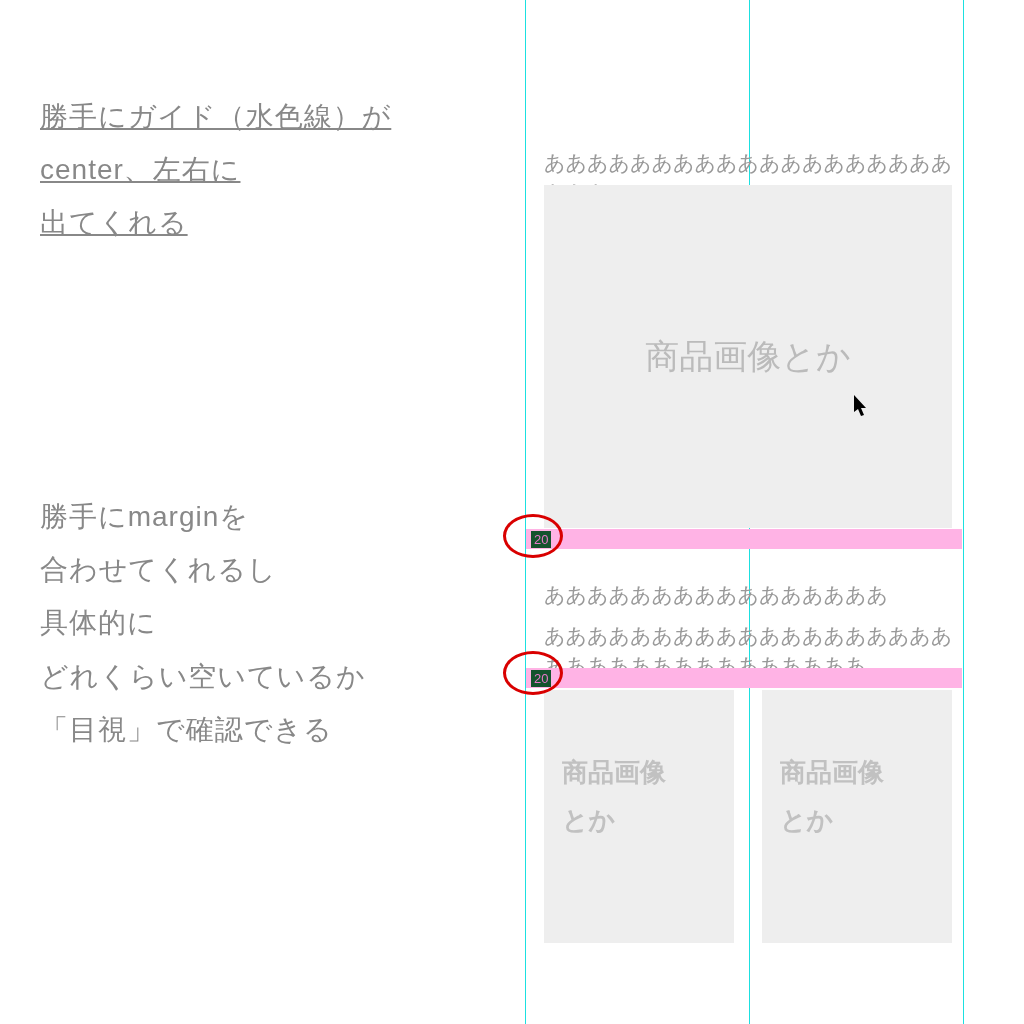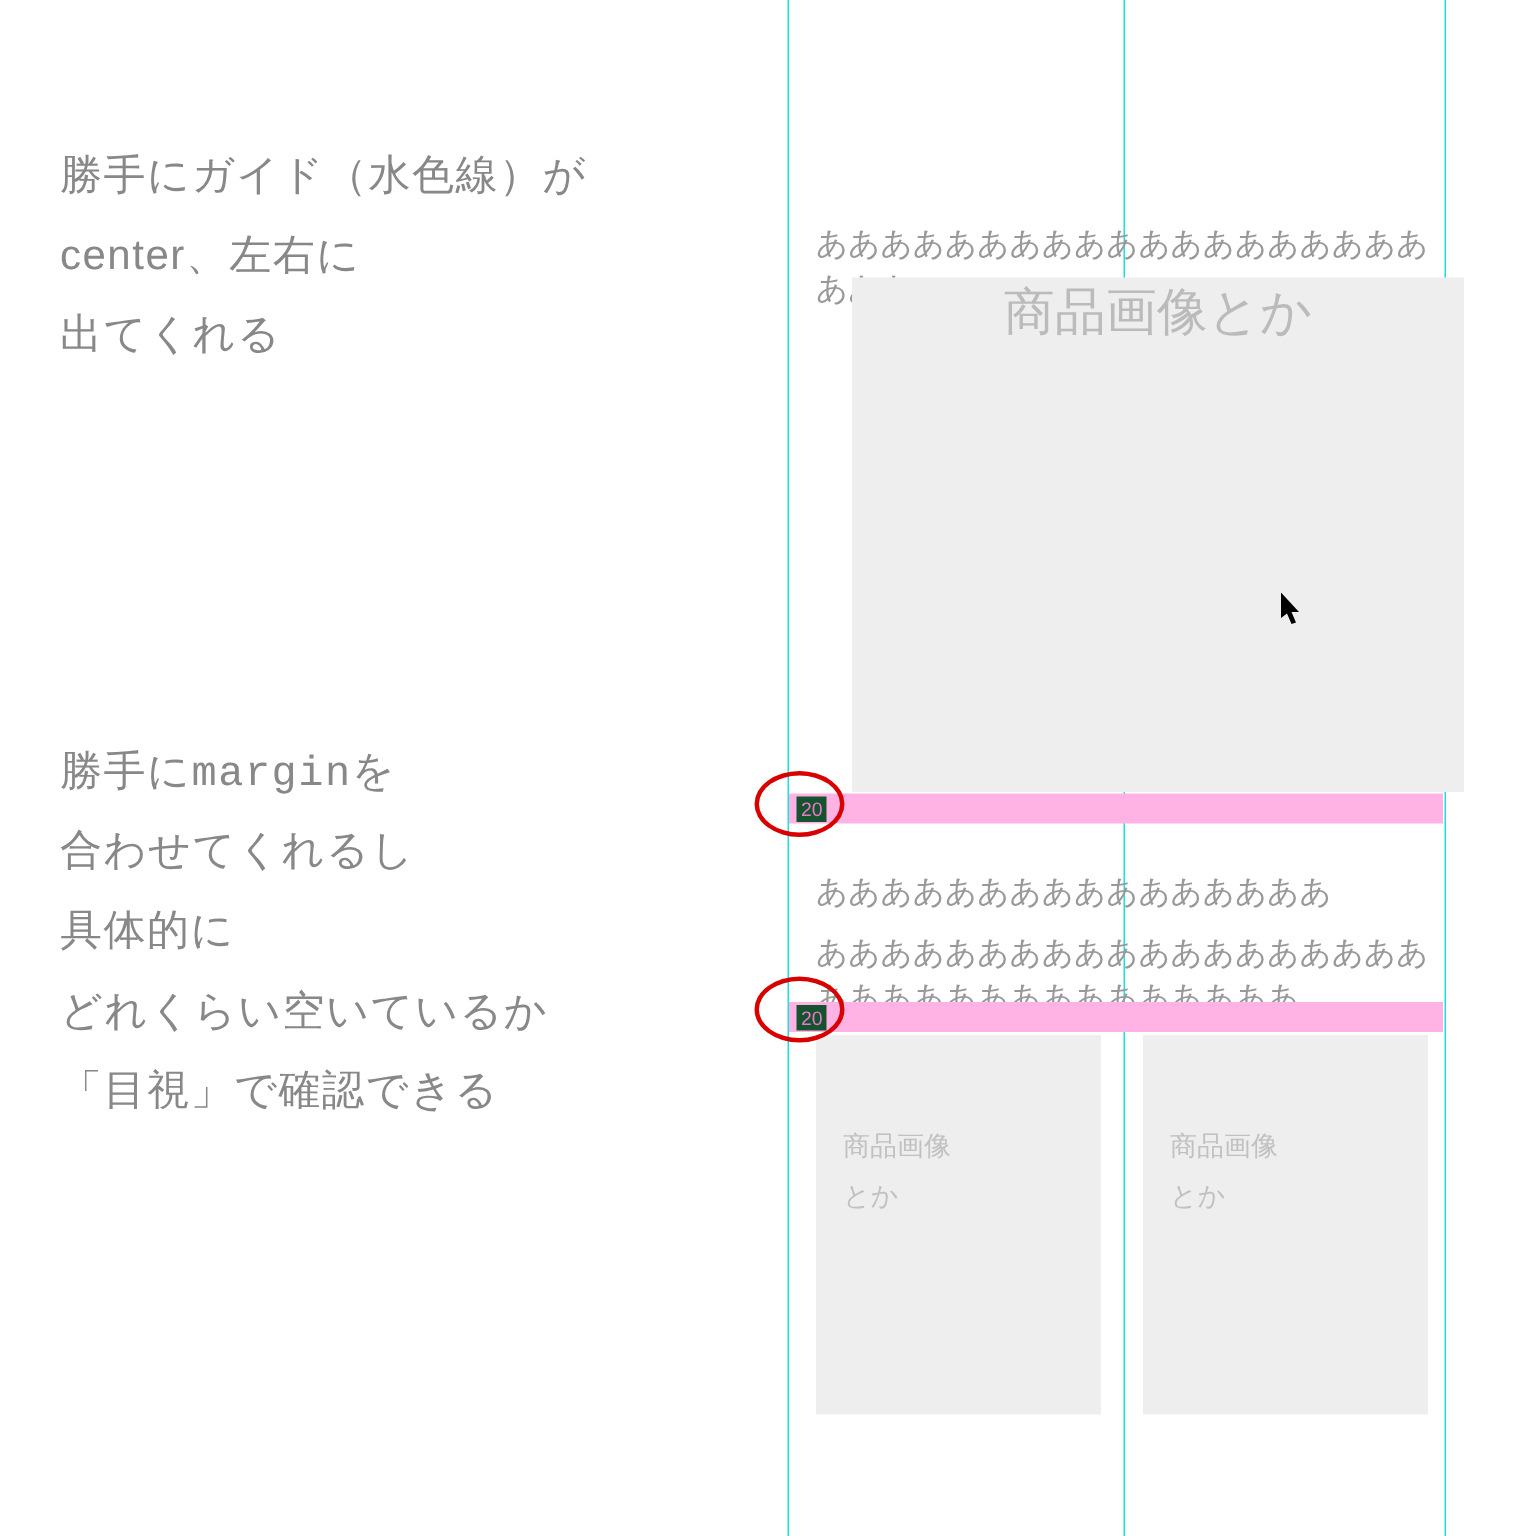--- a/index.html
+++ b/index.html
@@ -20,25 +20,25 @@
     .annotation {
       position: absolute;
       color: #888888;
       font-size: 28px;
       line-height: 1.9;
       letter-spacing: 1px;
     }
     .annotation-1 {
       top: 90px;
       left: 40px;
+      text-decoration: underline;
     }
     .annotation-2 {
       top: 490px;
       left: 40px;
-      font-family: Liberation Mono, monospace;
     }
     
     
     .guide-v {
       position: absolute;
       top: 0;
       width: 1px;
       height: 1024px;
       background: #1be0e0;
     }
@@ -48,23 +48,22 @@
     
     
     .box-large {
       position: absolute;
       left: 544px;
       top: 185px;
       width: 408px;
       height: 343px;
       background: #eeeeee;
       display: flex;
-      align-items: flex-start;
+      align-items: center;
       justify-content: center;
-      margin-left: 24px;
     }
     .box-large-label {
       color: #bbbbbb;
       font-size: 34px;
     }
     
     
     .filler-text {
       position: absolute;
       left: 544px;
@@ -116,22 +115,23 @@
       top: 690px;
       width: 190px;
       height: 253px;
       background: #eeeeee;
       padding: 58px 18px 0 18px;
     }
     .box-small-left { left: 544px; }
     .box-small-right { left: 762px; }
     .box-small-label {
       color: #c1c1c1;
-      font-size: 18px;
+      font-size: 26px;
       line-height: 1.85;
+      font-weight: bold;
     }
     
     
     .cursor {
       position: absolute;
       top: 395px;
       left: 854px;
       pointer-events: none;
     }
   </style>

